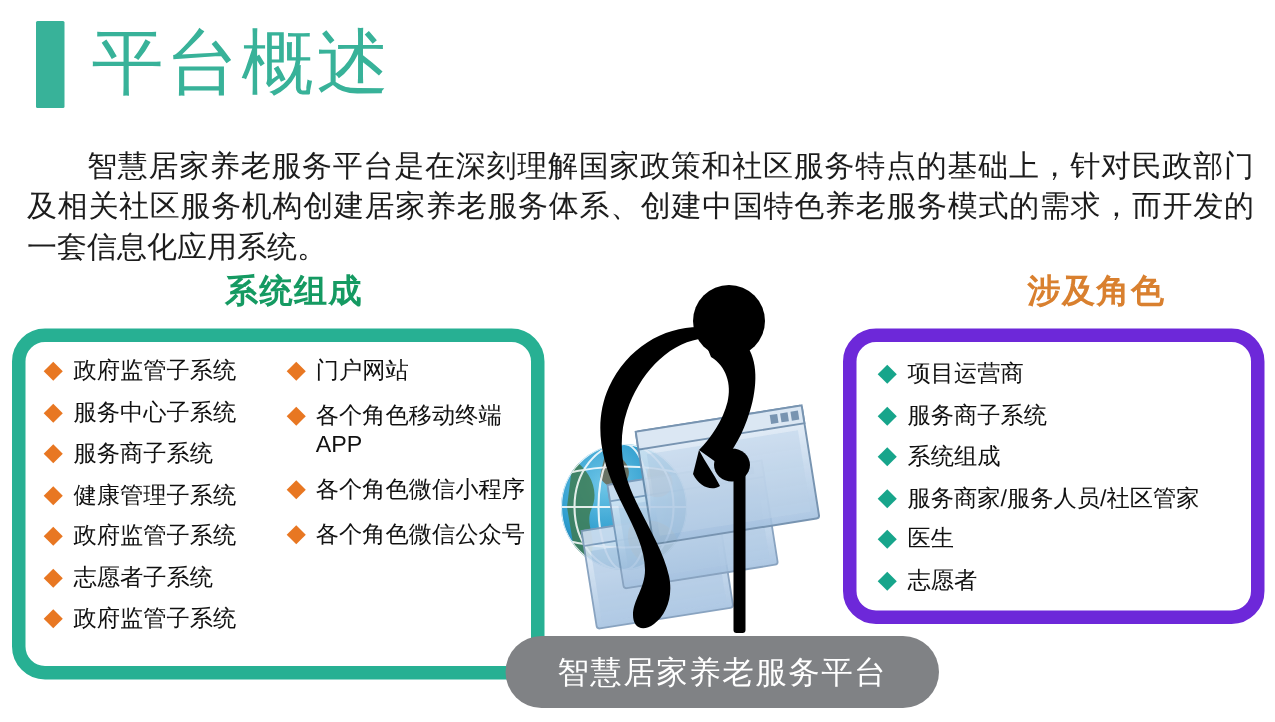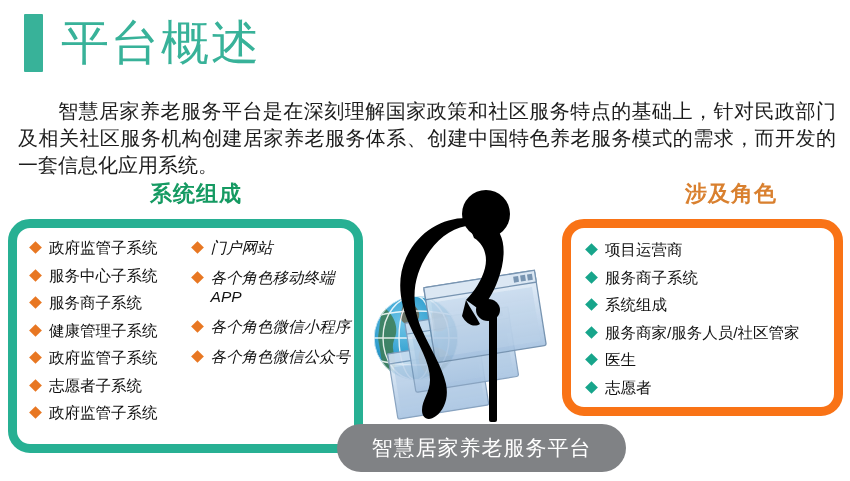--- a/index.html
+++ b/index.html
@@ -87,35 +87,35 @@
     width: 355px;
     height: 234px;
     border: 9px solid #27b093;
     border-radius: 22px;
   }
   .panel-right {
     left: 562px;
     top: 219px;
     width: 281px;
     height: 197px;
-    border: 9px solid #f97316;
+    border: 9px solid #6d28d9;
     border-radius: 22px;
   }
 
   .panel-inner {
     position: absolute;
     inset: 0;
     display: flex;
     padding: 10px 0 0 0;
   }
   .col {
     box-sizing: border-box;
   }
   .col-a { width: 172px; padding-left: 14px; }
-  .col-b { width: 170px; padding-left: 6px; font-style: italic; }
+  .col-b { width: 170px; padding-left: 6px; }
   .col-full { width: 100%; padding-left: 16px; padding-top: 2px; }
 
   ul.bullets {
     list-style: none;
     margin: 0;
     padding: 0;
   }
   ul.bullets li {
     display: flex;
     align-items: flex-start;

